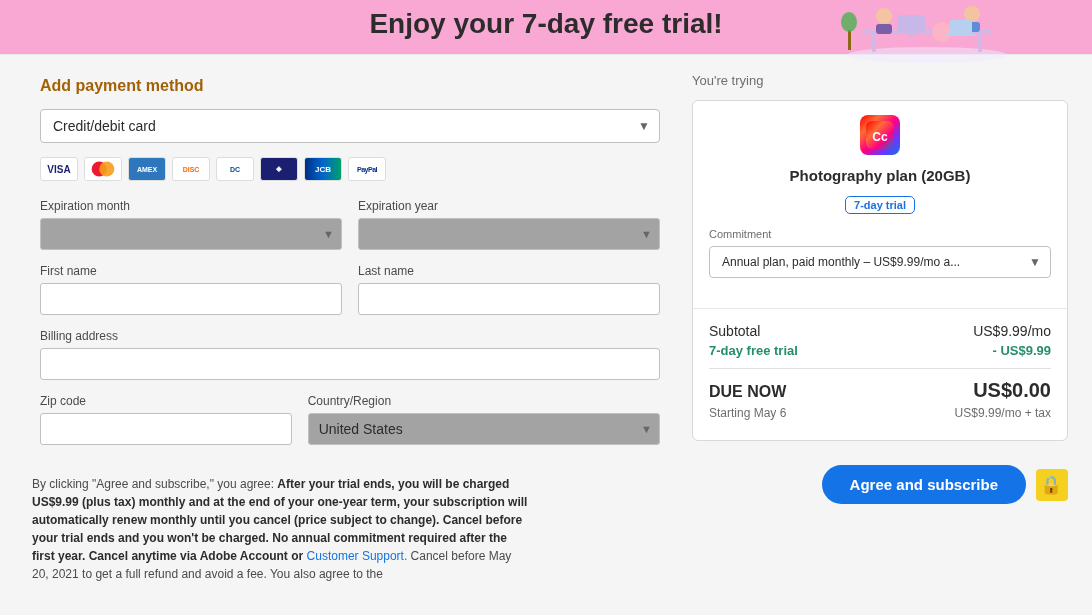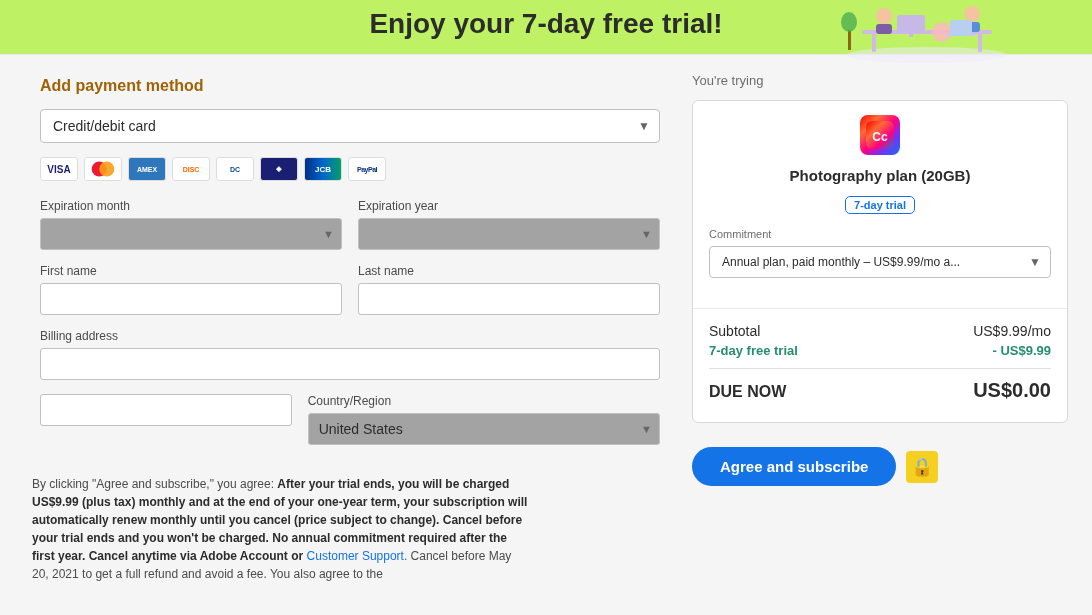--- a/index.html
+++ b/index.html
@@ -299,20 +299,21 @@
       color: #6e6e6e;
       text-align: right;
     }
 
     
     .subscribe-area {
       padding: 24px 0 0 0;
       display: flex;
       align-items: center;
       gap: 10px;
+      justify-content: flex-end;
     }
     .subscribe-btn {
       background: #1473E6;
       color: white;
       border: none;
       border-radius: 20px;
       padding: 11px 28px;
       font-size: 15px;
       font-weight: 600;
       cursor: pointer;
@@ -332,21 +333,21 @@
     
     .page-wrapper {
       width: 1092px;
       min-height: 615px;
       background: #f5f5f5;
       overflow: hidden;
     }
 
     
     .banner-area {
-      background: #bef264;
+      background: #f9a8d4;
       padding: 8px 0 14px;
       position: relative;
       border-bottom: 1px solid #e8e8e8;
       text-align: center;
     }
 
     .full-layout {
       display: flex;
       background: #f5f5f5;
     }
@@ -477,20 +478,21 @@
           </div>
         </div>
 
         <div class="form-group">
           <label class="form-label">Billing address</label>
           <input type="text" class="form-input" style="">
         </div>
 
         <div class="address-row">
           <div class="zip-group">
+            <label class="form-label">Zip code</label>
             <input type="text" class="form-input" style="">
           </div>
           <div class="country-group">
             <label class="form-label">Country/Region</label>
             <div class="form-select-wrap">
               <select>
                 <option>United States</option>
               </select>
               <span class="select-arrow">▼</span>
             </div>
@@ -549,20 +551,24 @@
           </div>
           <div class="price-row">
             <span class="trial-discount-label">7-day free trial</span>
             <span class="trial-discount-value">- US$9.99</span>
           </div>
           <hr class="divider">
           <div class="price-row">
             <span class="due-now-label">DUE NOW</span>
             <span class="due-now-value">US$0.00</span>
           </div>
+          <div class="price-row">
+            <span class="starting-label">Starting May 6</span>
+            <span class="starting-value">US$9.99/mo + tax</span>
+          </div>
         </div>
       </div>
 
       <div class="subscribe-area">
         <button class="subscribe-btn">Agree and subscribe</button>
         <div class="lock-icon-wrap">🔒</div>
       </div>
     </div>
   </div>
 </div>

